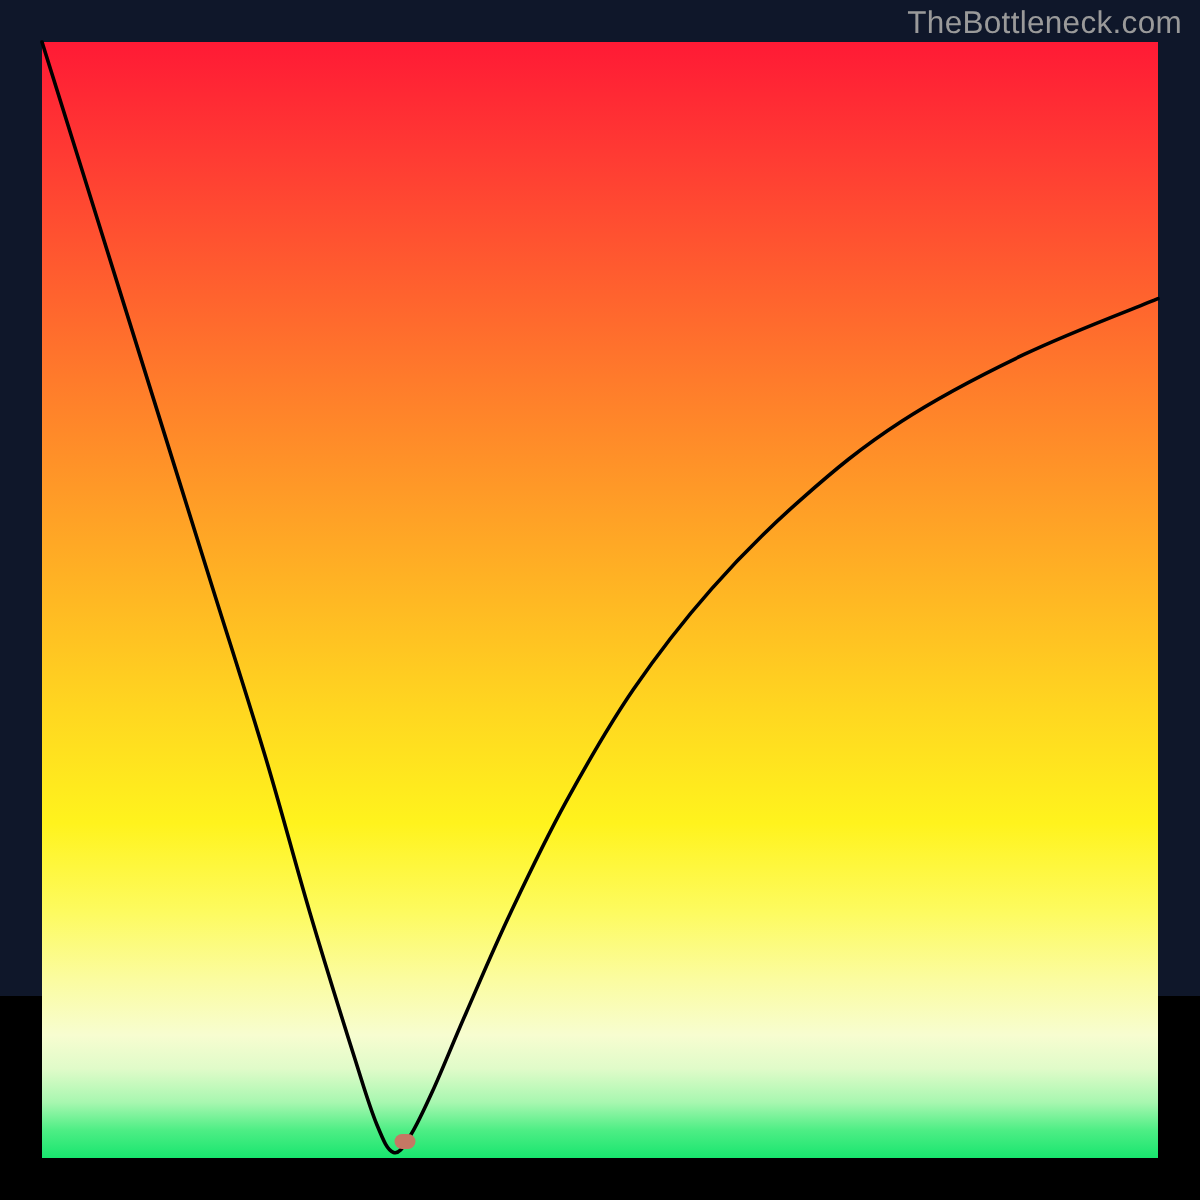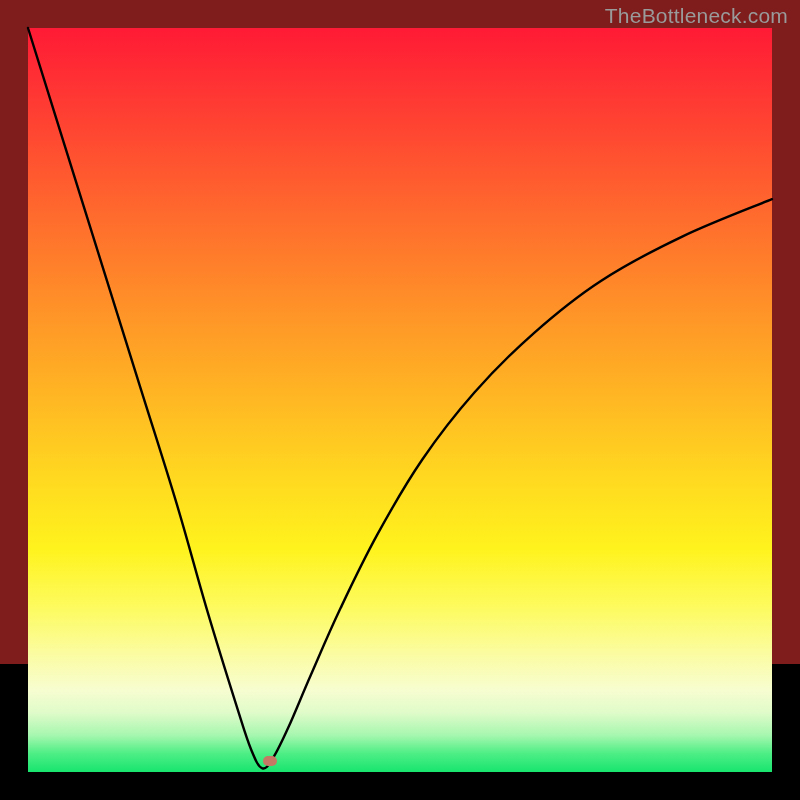--- a/index.html
+++ b/index.html
@@ -8,21 +8,21 @@
     width: 800px;
     height: 800px;
     background: #000;
     overflow: hidden;
     font-family: Arial, Helvetica, sans-serif;
   }
   .stage {
     position: relative;
     width: 800px;
     height: 664px;
-    background: #7f1d1d;
+    background: #0f172a;
   }
   .plot-area {
     position: absolute;
     left: 28px;
     top: 28px;
     width: 744px;
     height: 744px;
     
     background: linear-gradient(to bottom,
       #ff1a35 0%,

